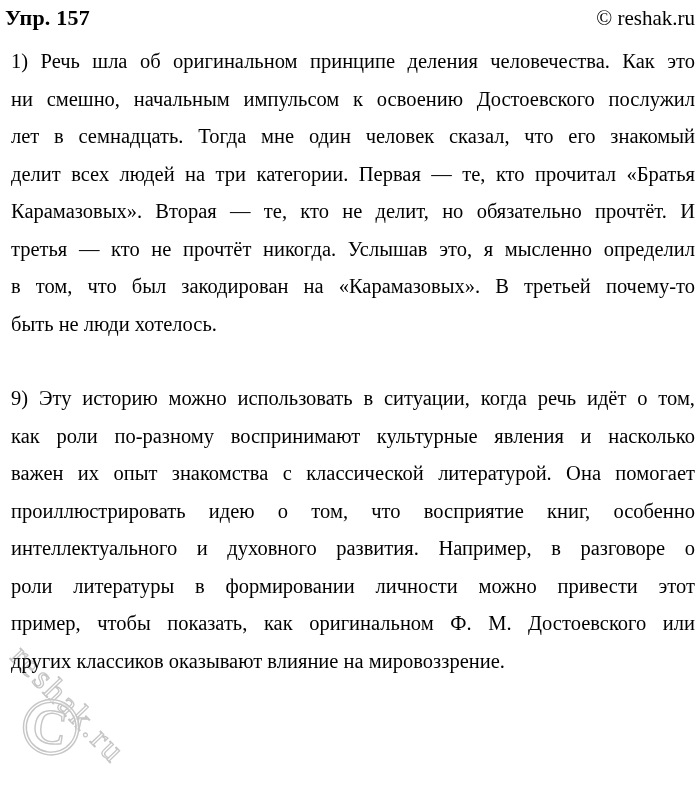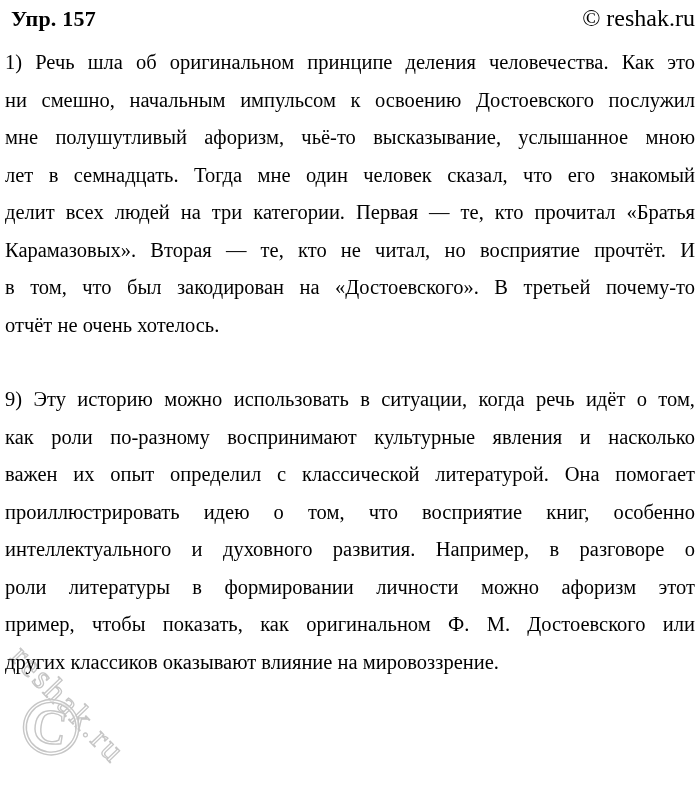--- a/index.html
+++ b/index.html
@@ -9,39 +9,39 @@
     height: 796px;
     background: #ffffff;
     overflow: hidden;
     font-family: "Liberation Serif", "DejaVu Serif", serif;
     color: #000000;
   }
   .header {
     display: flex;
     justify-content: space-between;
     align-items: baseline;
-    padding: 5px 5px 0 11px;
+    padding: 5px 5px 0 5px;
     position: relative;
     z-index: 2;
   }
   .exercise {
     font-weight: bold;
     font-size: 22px;
     letter-spacing: 0.2px;
   }
   .copyright {
-    font-size: 24px;
+    font-size: 21px;
   }
   .content {
     position: relative;
     z-index: 1;
     padding: 12px 5px 0 5px;
     font-size: 20.5px;
   }
-  .para { margin: 0 0 37px 0; }
+  .para { margin: 0 0 37px 6px; }
   .para:last-child { margin-bottom: 0; }
   .line {
     height: 37.5px;
     line-height: 37.5px;
     text-align: justify;
     text-align-last: justify;
     white-space: normal;
     overflow: visible;
   }
   .line.last {
@@ -91,32 +91,32 @@
 
   <div class="header">
     <span class="exercise">Упр. 157</span>
     <span class="copyright">© reshak.ru</span>
   </div>
 
   <div class="content">
       <div class="para">
         <div class="line">1) Речь шла об оригинальном принципе деления человечества. Как это</div>
         <div class="line">ни смешно, начальным импульсом к освоению Достоевского послужил</div>
-        <div class="line">мне полушутливый афоризм, чьё-то высказывание, услышанное мною</div>
         <div class="line">лет в семнадцать. Тогда мне один человек сказал, что его знакомый</div>
         <div class="line">делит всех людей на три категории. Первая — те, кто прочитал «Братья</div>
-        <div class="line">Карамазовых». Вторая — те, кто не читал, но восприятие прочтёт. И</div>
-        <div class="line">в том, что был закодирован на «Достоевского». В третьей почему-то</div>
-        <div class="line last">отчёт не очень хотелось.</div>
+        <div class="line">Карамазовых». Вторая — те, кто не делит, но обязательно прочтёт. И</div>
+        <div class="line">третья — кто не прочтёт никогда. Услышав это, я мысленно определил</div>
+        <div class="line">в том, что был закодирован на «Карамазовых». В третьей почему-то</div>
+        <div class="line last">быть не люди хотелось.</div>
       </div>
       <div class="para">
         <div class="line">9) Эту историю можно использовать в ситуации, когда речь идёт о том,</div>
         <div class="line">как роли по-разному воспринимают культурные явления и насколько</div>
-        <div class="line">важен их опыт определил с классической литературой. Она помогает</div>
+        <div class="line">важен их опыт знакомства с классической литературой. Она помогает</div>
         <div class="line">проиллюстрировать идею о том, что восприятие книг, особенно</div>
         <div class="line">интеллектуального и духовного развития. Например, в разговоре о</div>
-        <div class="line">роли литературы в формировании личности можно афоризм этот</div>
+        <div class="line">роли литературы в формировании личности можно привести этот</div>
         <div class="line">пример, чтобы показать, как оригинальном Ф. М. Достоевского или</div>
         <div class="line last">других классиков оказывают влияние на мировоззрение.</div>
       </div>
     </div>
 
 </div>
 
 </body></html>

